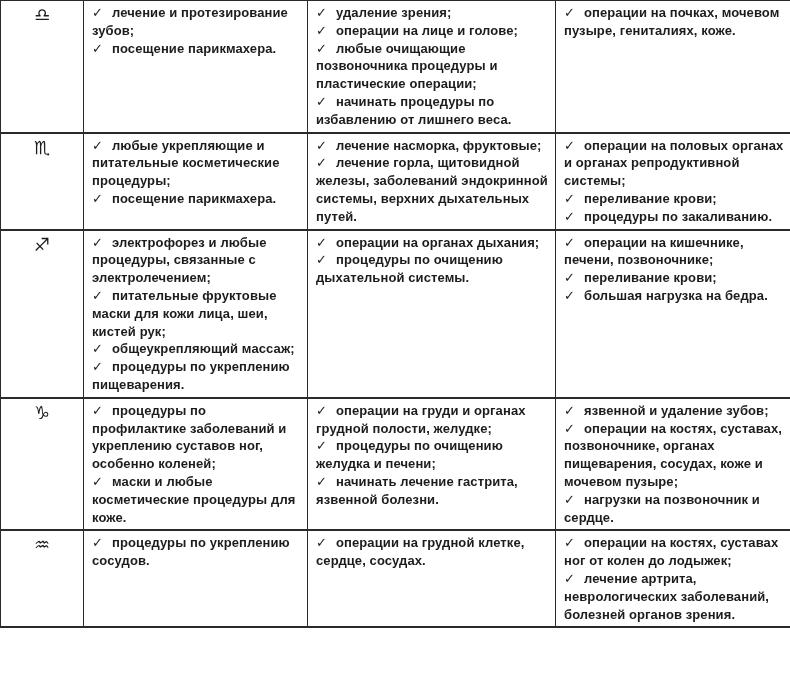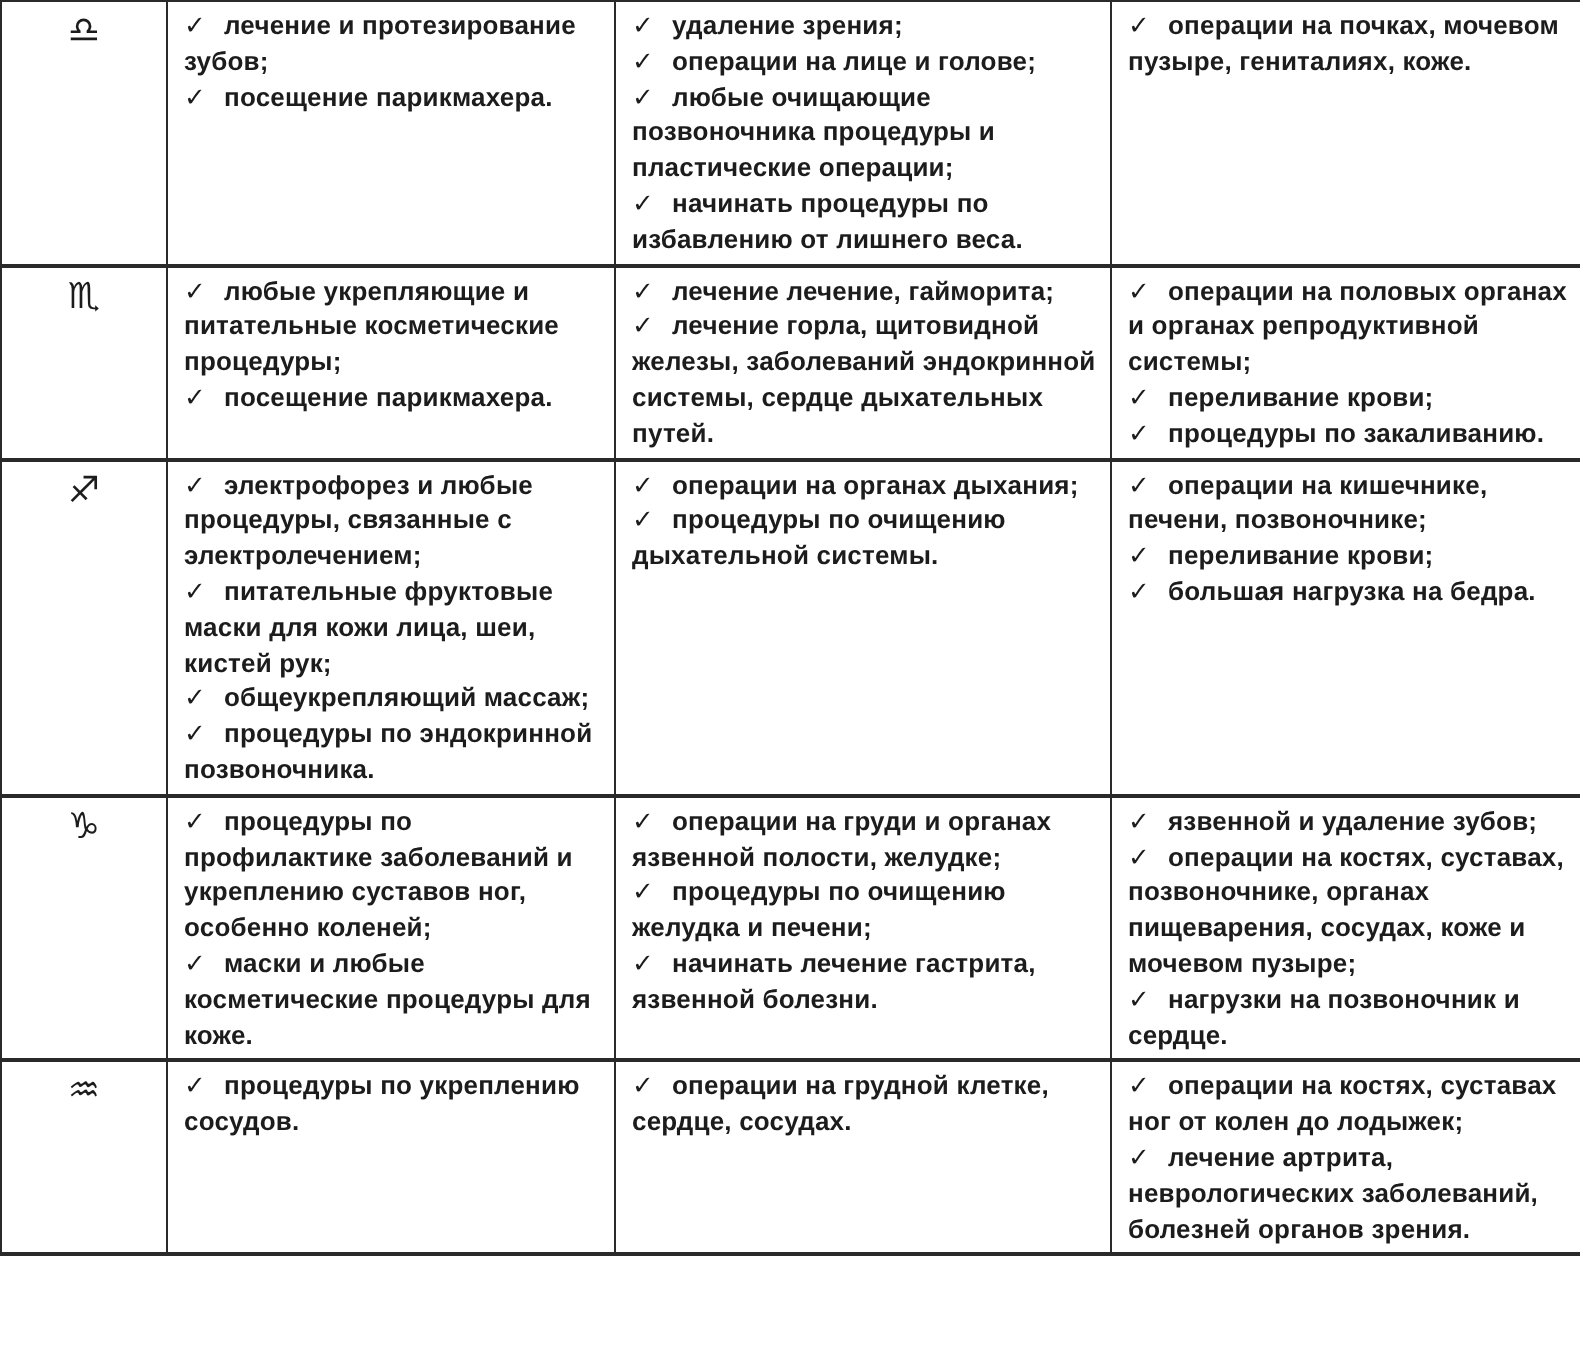--- a/index.html
+++ b/index.html
@@ -90,55 +90,55 @@
             <p class="item"><span class="check">✓</span><span>операции на почках, мочевом пузыре, гениталиях, коже.</span></p>
           </td>
         </tr>
         <tr>
           <td class="sign-cell"><span>♏</span></td>
           <td class="text-cell">
             <p class="item"><span class="check">✓</span><span>любые укрепляющие и питательные косметические процедуры;</span></p>
             <p class="item"><span class="check">✓</span><span>посещение парикмахера.</span></p>
           </td>
           <td class="text-cell">
-            <p class="item"><span class="check">✓</span><span>лечение лечение, гайморита;</span></p>
-            <p class="item"><span class="check">✓</span><span>лечение горла, щитовидной железы, заболеваний эндокринной системы, сердце дыхательных путей.</span></p>
+            <p class="item"><span class="check">✓</span><span>лечение насморка, фруктовые;</span></p>
+            <p class="item"><span class="check">✓</span><span>лечение горла, щитовидной железы, заболеваний эндокринной системы, верхних дыхательных путей.</span></p>
           </td>
           <td class="text-cell">
             <p class="item"><span class="check">✓</span><span>операции на половых органах и органах репродуктивной системы;</span></p>
             <p class="item"><span class="check">✓</span><span>переливание крови;</span></p>
             <p class="item"><span class="check">✓</span><span>процедуры по закаливанию.</span></p>
           </td>
         </tr>
         <tr>
           <td class="sign-cell"><span>♐</span></td>
           <td class="text-cell">
             <p class="item"><span class="check">✓</span><span>электрофорез и любые процедуры, связанные с электролечением;</span></p>
             <p class="item"><span class="check">✓</span><span>питательные фруктовые маски для кожи лица, шеи, кистей рук;</span></p>
             <p class="item"><span class="check">✓</span><span>общеукрепляющий массаж;</span></p>
-            <p class="item"><span class="check">✓</span><span>процедуры по эндокринной позвоночника.</span></p>
+            <p class="item"><span class="check">✓</span><span>процедуры по укреплению пищеварения.</span></p>
           </td>
           <td class="text-cell">
             <p class="item"><span class="check">✓</span><span>операции на органах дыхания;</span></p>
             <p class="item"><span class="check">✓</span><span>процедуры по очищению дыхательной системы.</span></p>
           </td>
           <td class="text-cell">
             <p class="item"><span class="check">✓</span><span>операции на кишечнике, печени, позвоночнике;</span></p>
             <p class="item"><span class="check">✓</span><span>переливание крови;</span></p>
             <p class="item"><span class="check">✓</span><span>большая нагрузка на бедра.</span></p>
           </td>
         </tr>
         <tr>
           <td class="sign-cell"><span>♑</span></td>
           <td class="text-cell">
             <p class="item"><span class="check">✓</span><span>процедуры по профилактике заболеваний и укреплению суставов ног, особенно коленей;</span></p>
             <p class="item"><span class="check">✓</span><span>маски и любые косметические процедуры для коже.</span></p>
           </td>
           <td class="text-cell">
-            <p class="item"><span class="check">✓</span><span>операции на груди и органах язвенной полости, желудке;</span></p>
+            <p class="item"><span class="check">✓</span><span>операции на груди и органах грудной полости, желудке;</span></p>
             <p class="item"><span class="check">✓</span><span>процедуры по очищению желудка и печени;</span></p>
             <p class="item"><span class="check">✓</span><span>начинать лечение гастрита, язвенной болезни.</span></p>
           </td>
           <td class="text-cell">
             <p class="item"><span class="check">✓</span><span>язвенной и удаление зубов;</span></p>
             <p class="item"><span class="check">✓</span><span>операции на костях, суставах, позвоночнике, органах пищеварения, сосудах, коже и мочевом пузыре;</span></p>
             <p class="item"><span class="check">✓</span><span>нагрузки на позвоночник и сердце.</span></p>
           </td>
         </tr>
         <tr>

